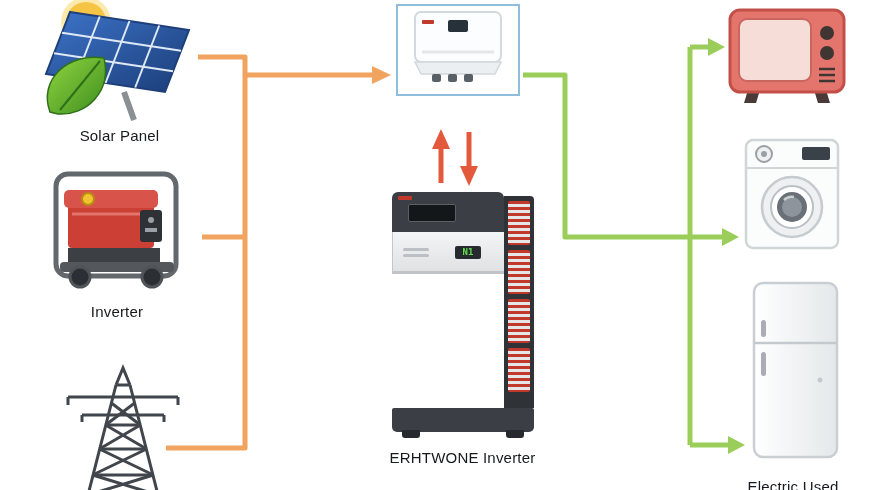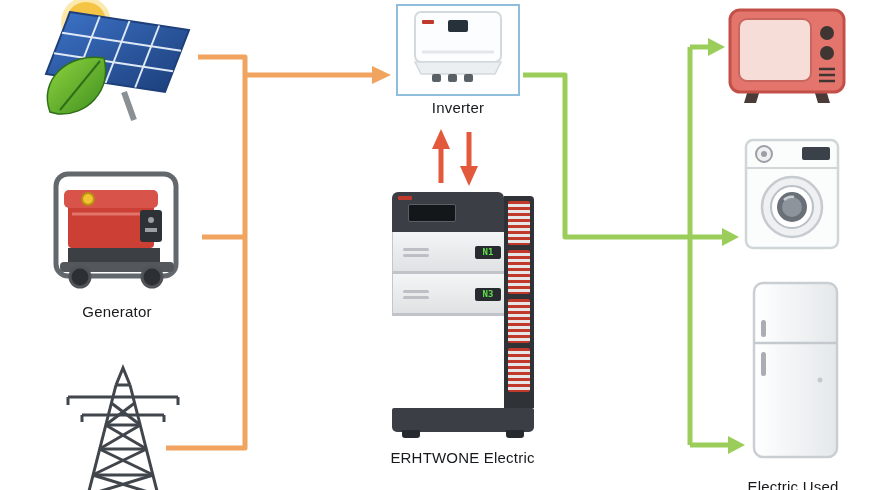--- a/index.html
+++ b/index.html
@@ -15,21 +15,21 @@
   .load-head{fill:var(--c-load);}
   
   .inverter-box{left:396px;top:4px;width:120px;height:88px;background:#fff;border:2px solid var(--c-invborder);}
   
   .battery{left:392px;top:192px;width:142px;height:240px;}
   .bat-cap{position:absolute;left:0;top:0;width:112px;height:40px;background:#3b3f45;border-radius:6px 6px 0 0;}
   .bat-screen{position:absolute;left:16px;top:12px;width:46px;height:16px;background:#14171a;border:1px solid #5a6066;border-radius:2px;}
   .bat-logo{position:absolute;left:6px;top:4px;width:14px;height:4px;background:#c0392b;border-radius:1px;}
   .bat-modules{position:absolute;left:0;top:40px;width:112px;}
   .bat-module{position:relative;width:100%;height:42px;background:linear-gradient(#f4f5f6,#dfe1e3);border-left:1px solid #c3c7cb;border-bottom:3px solid #c0c4c8;box-sizing:border-box;}
-  .bat-chip{position:absolute;left:62px;top:14px;width:26px;height:13px;background:#272b30;border-radius:2px;color:#5fe04a;font-size:9px;font-weight:bold;text-align:center;line-height:13px;font-family:"DejaVu Sans Mono",monospace;margin-left:20px;}
+  .bat-chip{position:absolute;left:62px;top:14px;width:26px;height:13px;background:#272b30;border-radius:2px;color:#5fe04a;font-size:9px;font-weight:bold;text-align:center;line-height:13px;font-family:"DejaVu Sans Mono",monospace;}
   .bat-handle{position:absolute;left:10px;top:16px;width:26px;height:3px;background:#bcc0c4;border-radius:2px;box-shadow:0 6px 0 #bcc0c4;}
   .bat-side{position:absolute;right:0;top:4px;width:30px;height:212px;background:#2f3338;border-radius:0 4px 0 0;}
   .bat-cells{height:44px;margin:5px 4px;background:repeating-linear-gradient(180deg,#c0392b 0 3px,#e6e6e6 3px 6px);border-radius:2px;}
   .bat-base{position:absolute;left:0;bottom:0;width:142px;height:24px;background:#3b3f45;border-radius:2px 2px 5px 5px;}
   .bat-foot{position:absolute;bottom:-0px;width:18px;height:8px;background:#26292d;border-radius:0 0 3px 3px;}
 </style>
 </head>
 <body>
 
 <div id="canvas">
@@ -73,38 +73,39 @@
       <polygon points="28,12 147,30 123,92 4,74" fill="url(#gpanel)" stroke="#1e3f7a" stroke-width="2"></polygon>
       <line x1="20" y1="32.7" x2="139" y2="50.7" stroke="#dfe8f5" stroke-width="2"></line>
       <line x1="12" y1="53.3" x2="131" y2="71.3" stroke="#dfe8f5" stroke-width="2"></line>
       <line x1="57.7" y1="16.5" x2="33.7" y2="78.5" stroke="#dfe8f5" stroke-width="2"></line>
       <line x1="87.5" y1="21" x2="63.5" y2="83" stroke="#dfe8f5" stroke-width="2"></line>
       <line x1="117.2" y1="25.5" x2="93.2" y2="87.5" stroke="#dfe8f5" stroke-width="2"></line>
       <path d="M8,112 C -4,80 26,52 62,58 C 70,92 44,116 16,114 Z" fill="url(#gleaf)" stroke="#2f6f18" stroke-width="1.5"></path>
       <path d="M58,61 L18,110" stroke="#2f6f18" stroke-width="2" fill="none"></path>
     </svg>
   </div>
+  <div class="abs node-label" style="left:42px;top:127px;width:155px">Solar Panel</div>
 
   <div class="abs" style="left:42px;top:162px;width:150px;height:135px">
     <svg width="150" height="135" viewBox="0 0 150 135">
       <rect x="14" y="12" width="120" height="102" rx="12" fill="none" stroke="#63686d" stroke-width="5"></rect>
       <rect x="26" y="42" width="86" height="44" rx="4" fill="#cb3f35"></rect>
       <rect x="22" y="28" width="94" height="18" rx="5" fill="#d8534a"></rect>
       <line x1="30" y1="52" x2="104" y2="52" stroke="#e2746c" stroke-width="3"></line>
       <circle cx="46" cy="37" r="6" fill="#f2c230" stroke="#b98d12" stroke-width="2"></circle>
       <rect x="98" y="48" width="22" height="32" rx="3" fill="#2e3236"></rect>
       <circle cx="109" cy="58" r="3" fill="#9aa0a5"></circle>
       <rect x="103" y="66" width="12" height="4" fill="#9aa0a5"></rect>
       <rect x="26" y="86" width="92" height="14" fill="#3c4044"></rect>
       <rect x="18" y="100" width="114" height="10" rx="4" fill="#54585c"></rect>
       <circle cx="38" cy="115" r="10" fill="#2c2f33" stroke="#505459" stroke-width="3"></circle>
       <circle cx="110" cy="115" r="10" fill="#2c2f33" stroke="#505459" stroke-width="3"></circle>
     </svg>
   </div>
-  <div class="abs node-label" style="left:42px;top:303px;width:150px">Generator</div>
+  <div class="abs node-label" style="left:42px;top:303px;width:150px">Inverter</div>
 
   <div class="abs" style="left:58px;top:363px;width:130px;height:132px">
     <svg width="130" height="132" viewBox="0 0 130 132">
       <g stroke="#41464c" stroke-width="3" fill="none">
         <path d="M30,132 L58,22 M100,132 L72,22"></path>
         <path d="M58,22 H72 M58,22 L65,5 L72,22"></path>
         <path d="M10,34 H120 M10,34 V42 M120,34 V42"></path>
         <path d="M24,52 H106 M24,52 V59 M106,52 V59"></path>
         <path d="M53.3,40 L82.4,62 M76.7,40 L47.6,62"></path>
         <path d="M47.6,62 L88.6,86 M82.4,62 L41.4,86"></path>
@@ -120,49 +121,44 @@
       <rect x="17" y="6" width="86" height="50" rx="6" fill="#fcfdfe" stroke="#d3d9dd" stroke-width="2"></rect>
       <rect x="50" y="14" width="20" height="12" rx="2" fill="#27313a"></rect>
       <rect x="24" y="14" width="12" height="4" rx="1" fill="#c0392b"></rect>
       <line x1="24" y1="46" x2="96" y2="46" stroke="#e3e7ea" stroke-width="3"></line>
       <path d="M17,56 H103 L97,68 H23 Z" fill="#eceff1" stroke="#d3d9dd" stroke-width="1.5"></path>
       <rect x="34" y="68" width="9" height="8" rx="2" fill="#596066"></rect>
       <rect x="50" y="68" width="9" height="8" rx="2" fill="#596066"></rect>
       <rect x="66" y="68" width="9" height="8" rx="2" fill="#596066"></rect>
     </svg>
   </div>
-  <div class="abs node-label" style="left:396px;top:99px;width:124px">Inverter</div>
 
   <div class="abs battery">
     <div class="bat-side">
       <div class="bat-cells"></div>
       <div class="bat-cells"></div>
       <div class="bat-cells"></div>
       <div class="bat-cells"></div>
     </div>
     <div class="bat-cap">
       <div class="bat-logo"></div>
       <div class="bat-screen"></div>
     </div>
     <div class="bat-modules">
       <div class="bat-module">
         <div class="bat-handle"></div>
         <div class="bat-chip">N1</div>
       </div>
-      <div class="bat-module">
-        <div class="bat-handle"></div>
-        <div class="bat-chip">N3</div>
-      </div>
     </div>
     <div class="bat-base">
       <div class="bat-foot" style="left:10px;bottom:-6px"></div>
       <div class="bat-foot" style="right:10px;bottom:-6px"></div>
     </div>
   </div>
-  <div class="abs node-label" style="left:370px;top:449px;width:185px">ERHTWONE Electric</div>
+  <div class="abs node-label" style="left:370px;top:449px;width:185px">ERHTWONE Inverter</div>
 
   <div class="abs" style="left:726px;top:6px;width:122px;height:98px">
     <svg width="122" height="98" viewBox="0 0 122 98">
       <polygon points="22,84 34,84 30,97 18,97" fill="#4a3a38"></polygon>
       <polygon points="88,84 100,84 104,97 92,97" fill="#4a3a38"></polygon>
       <rect x="4" y="4" width="114" height="82" rx="10" fill="#e4756d" stroke="#c25049" stroke-width="3"></rect>
       <rect x="13" y="13" width="72" height="62" rx="8" fill="#f6ddd8" stroke="#c9675f" stroke-width="2"></rect>
       <circle cx="101" cy="27" r="7" fill="#3f3533"></circle>
       <circle cx="101" cy="47" r="7" fill="#3f3533"></circle>
       <line x1="93" y1="63" x2="109" y2="63" stroke="#3f3533" stroke-width="2.5"></line>

